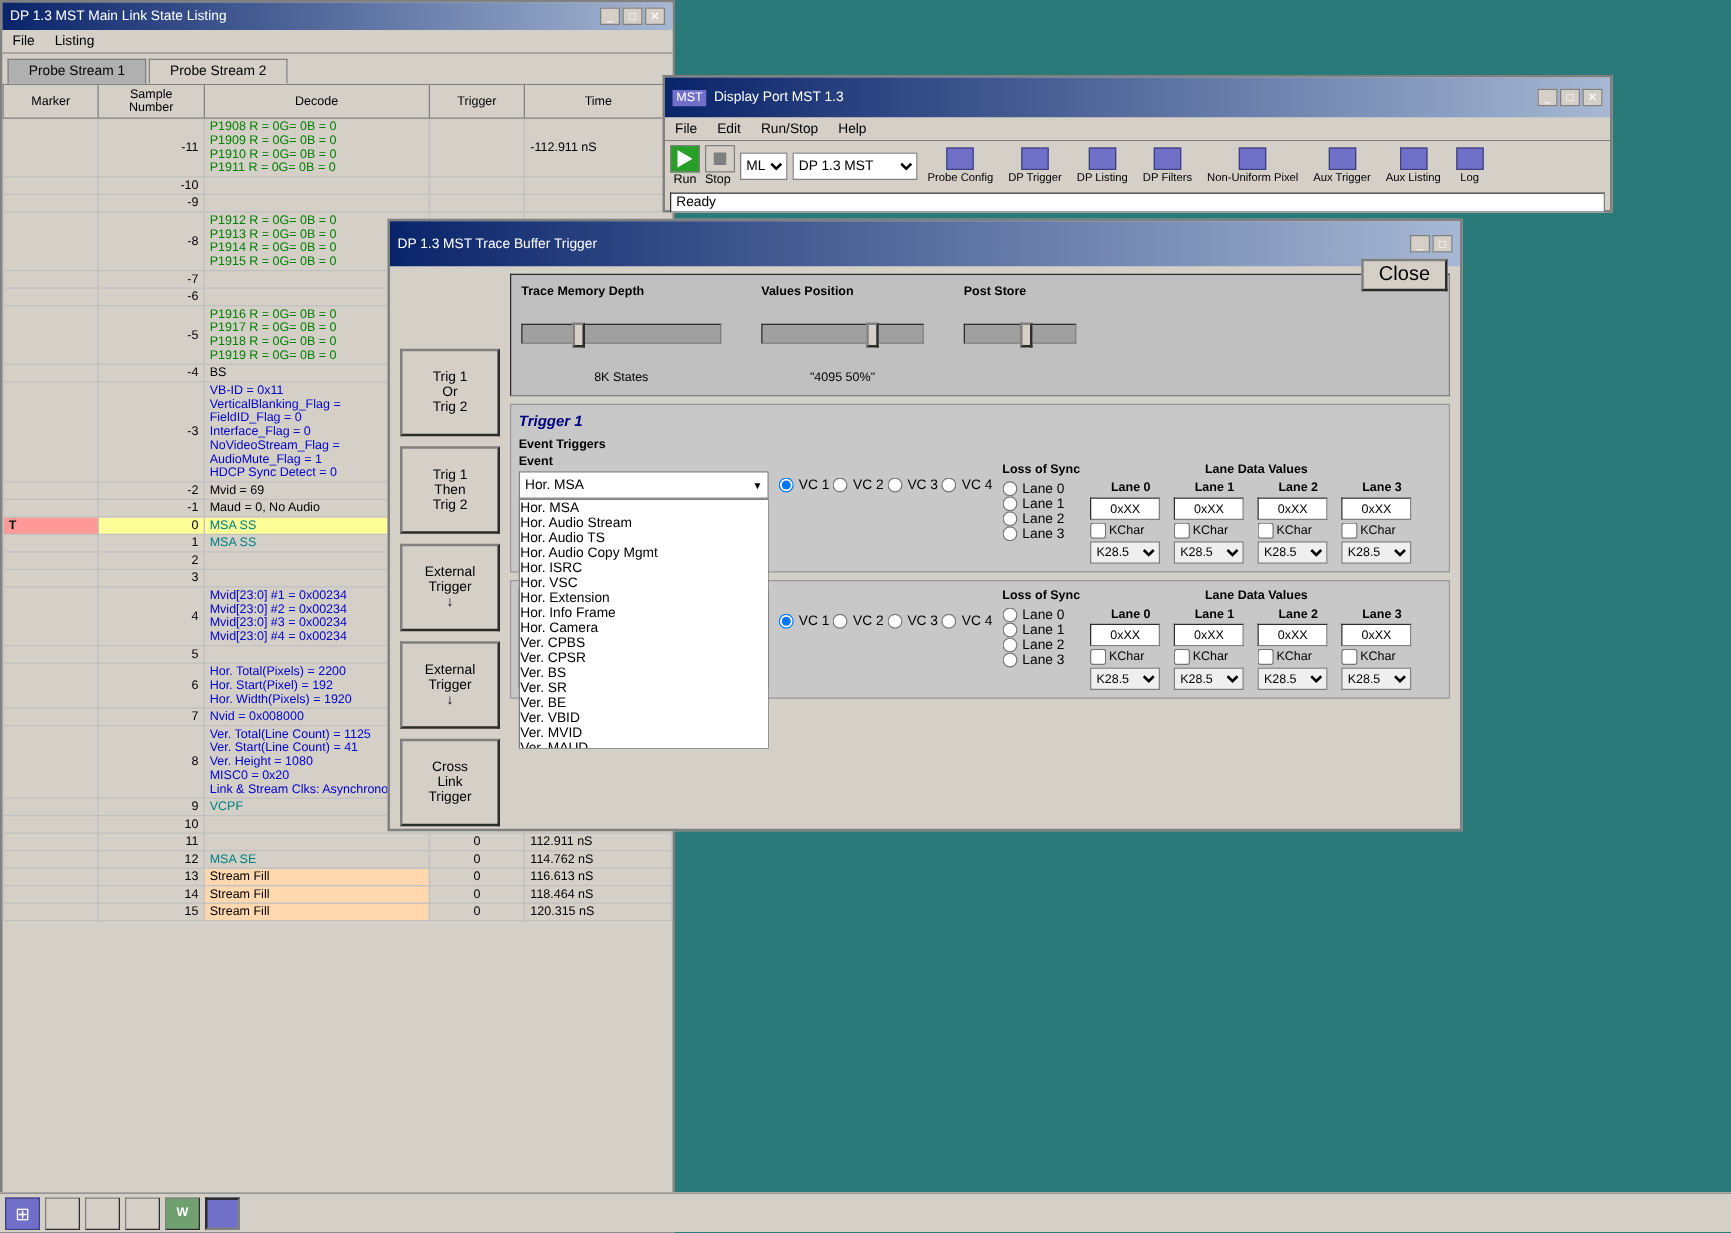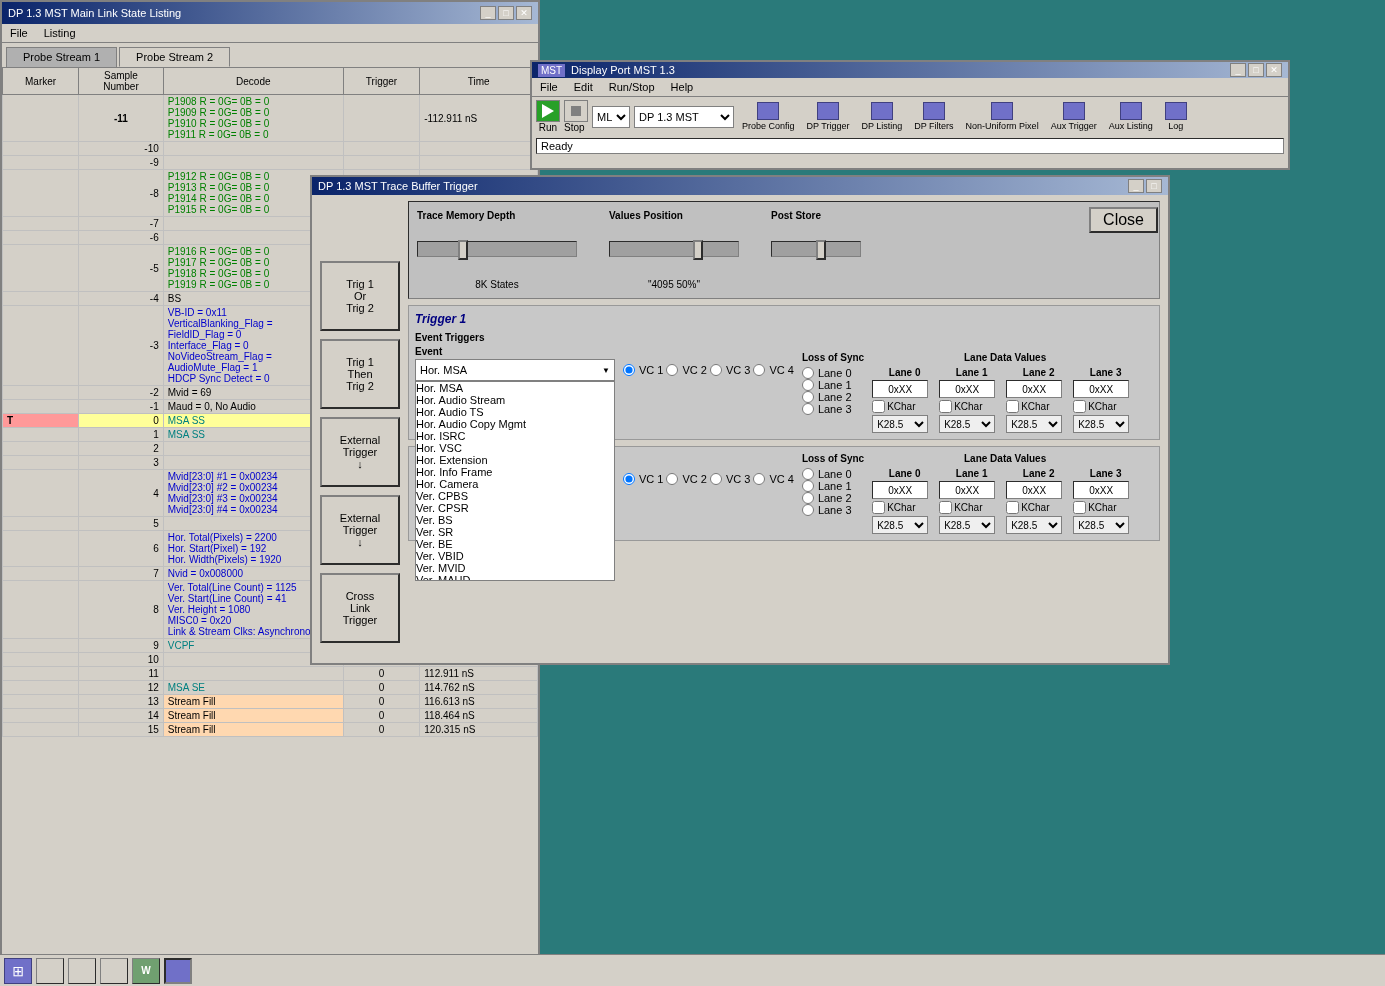--- a/index.html
+++ b/index.html
@@ -90,21 +90,21 @@
       border: 2px solid #808080;
       z-index: 10;
     }
     .dp-titlebar {
       background: linear-gradient(to right, #0a246a, #a6b8d4);
       color: white;
       padding: 3px 6px;
       display: flex;
       align-items: center;
       justify-content: space-between;
-      height: 16px;
+      height: 32px;
     }
     .dp-menubar {
       background: #d4d0c8;
       padding: 2px 4px;
       display: flex; gap: 8px;
       border-bottom: 1px solid #808080;
     }
     .dp-toolbar {
       display: flex;
       align-items: center;
@@ -160,21 +160,21 @@
       border: 2px solid #808080;
       z-index: 20;
     }
     .trace-titlebar {
       background: linear-gradient(to right, #0a246a, #a6b8d4);
       color: white;
       padding: 3px 6px;
       display: flex;
       align-items: center;
       justify-content: space-between;
-      height: 18px;
+      height: 36px;
     }
     .close-btn {
       position: absolute;
       top: 30px; right: 10px;
       padding: 2px 12px;
       background: #d4d0c8;
       border: 2px outset #808080;
       cursor: pointer;
       font-size: 16px;
     }
@@ -298,21 +298,21 @@
           <th>Sample<br>Number</th>
           <th style="width:180px;">Decode</th>
           <th>Trigger</th>
           <th>Time</th>
         </tr>
       </thead>
       <tbody id="main-tbody">
 
       <tr>
             <td></td>
-            <td style="text-align: center; font-weight: bold;">-11</td>
+            <td style="text-align: right;">-11</td>
             <td style="white-space: pre-line; max-width: 200px; color: rgb(0, 128, 0);">P1908 R = 0G= 0B = 0
 P1909 R = 0G= 0B = 0
 P1910 R = 0G= 0B = 0
 P1911 R = 0G= 0B = 0</td>
             <td style="text-align: center;"></td>
             <td>-112.911 nS</td>
           </tr>
           <tr>
             <td></td>
             <td style="text-align: right;">-10</td>

